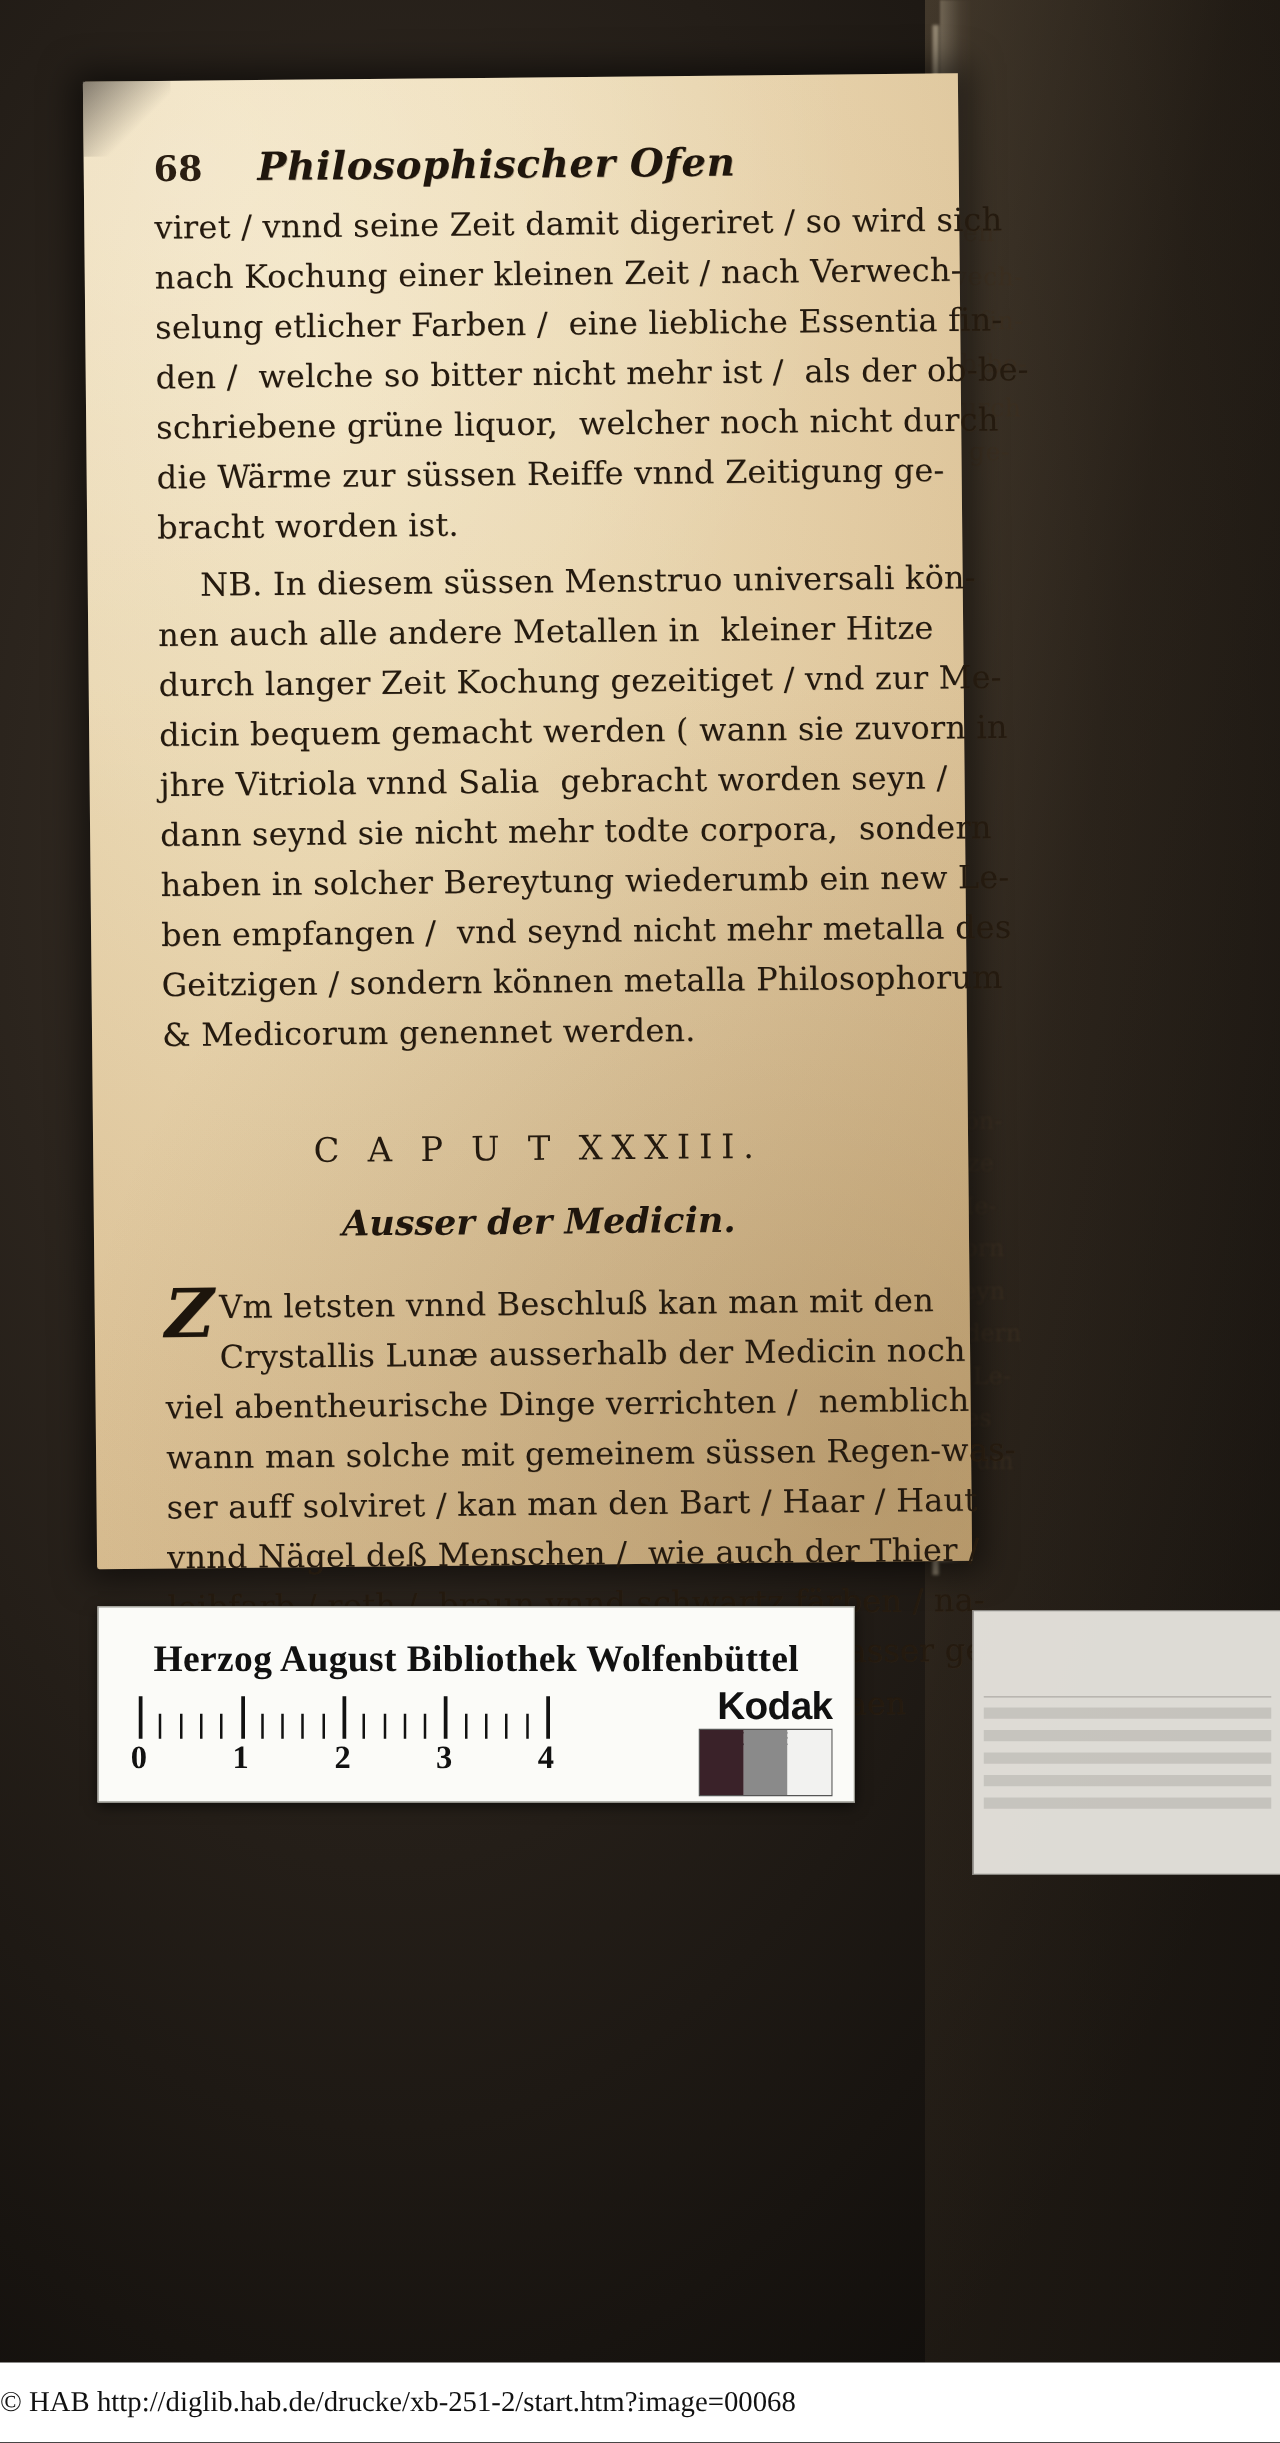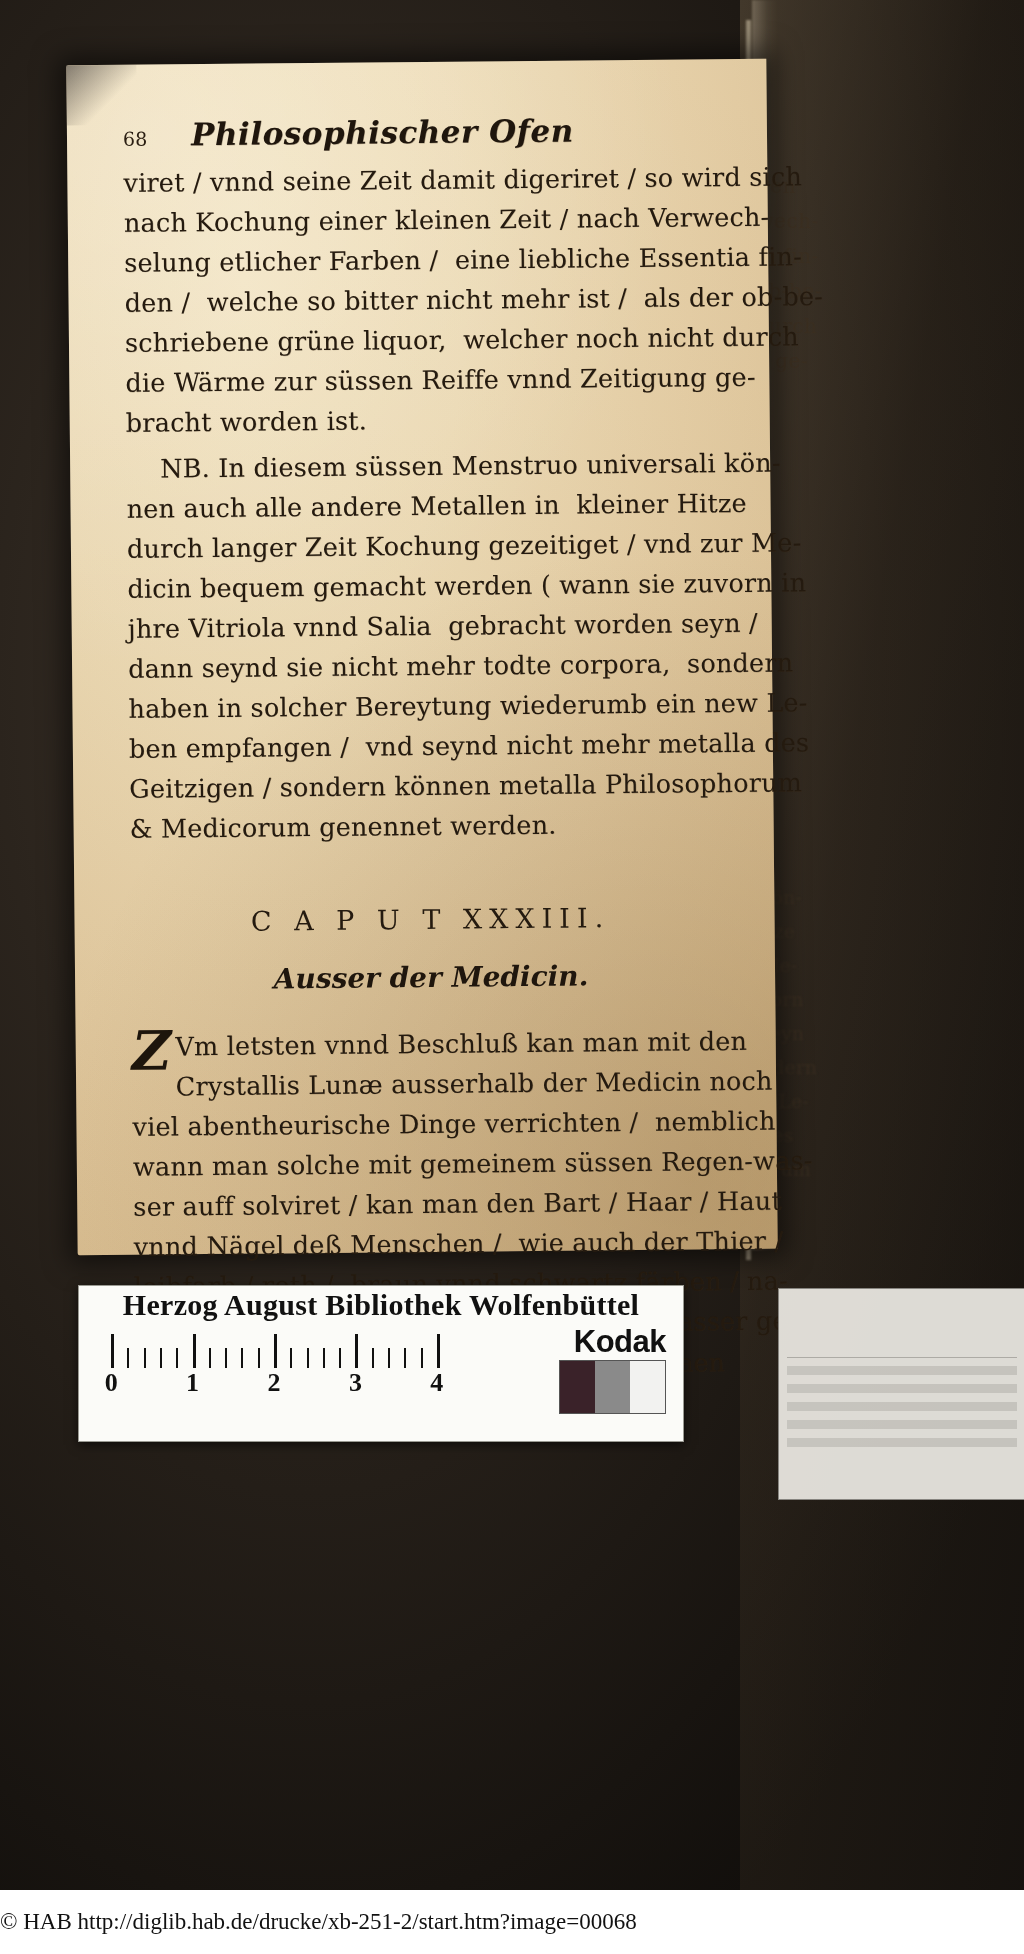--- a/index.html
+++ b/index.html
@@ -107,22 +107,22 @@
 
   
   .page-header {
     display: flex;
     align-items: baseline;
     gap: 44px;
     margin-bottom: 10px;
   }
   .folio {
     font-family: "DejaVu Serif", serif;
-    font-size: 19px;
-    font-weight: 400;
+    font-size: 28px;
+    font-weight: 700;
     color: #2a1e12;
   }
   .running-title {
     font-family: "DejaVu Serif", serif;
     font-weight: 700;
     font-style: italic;
     font-size: 31px;
     letter-spacing: 0.5px;
     color: #1f160d;
     text-shadow: 0.5px 0.5px 0 rgba(60,40,20,0.35);
@@ -193,21 +193,21 @@
     background: #fbfbf8;
     border: 1px solid #9a9a92;
     box-shadow: 0 3px 10px rgba(0,0,0,0.6);
   }
   .target-title {
     text-align: center;
     font-family: "Liberation Serif", serif;
     font-weight: 700;
     font-size: 30px;
     color: #111;
-    padding-top: 2px;
+    padding-top: 25px;
     letter-spacing: 0.3px;
   }
   .target-lower {
     display: flex;
     height: 98px;
   }
   .ruler {
     position: relative;
     width: 370px;
     margin-left: 10px;

